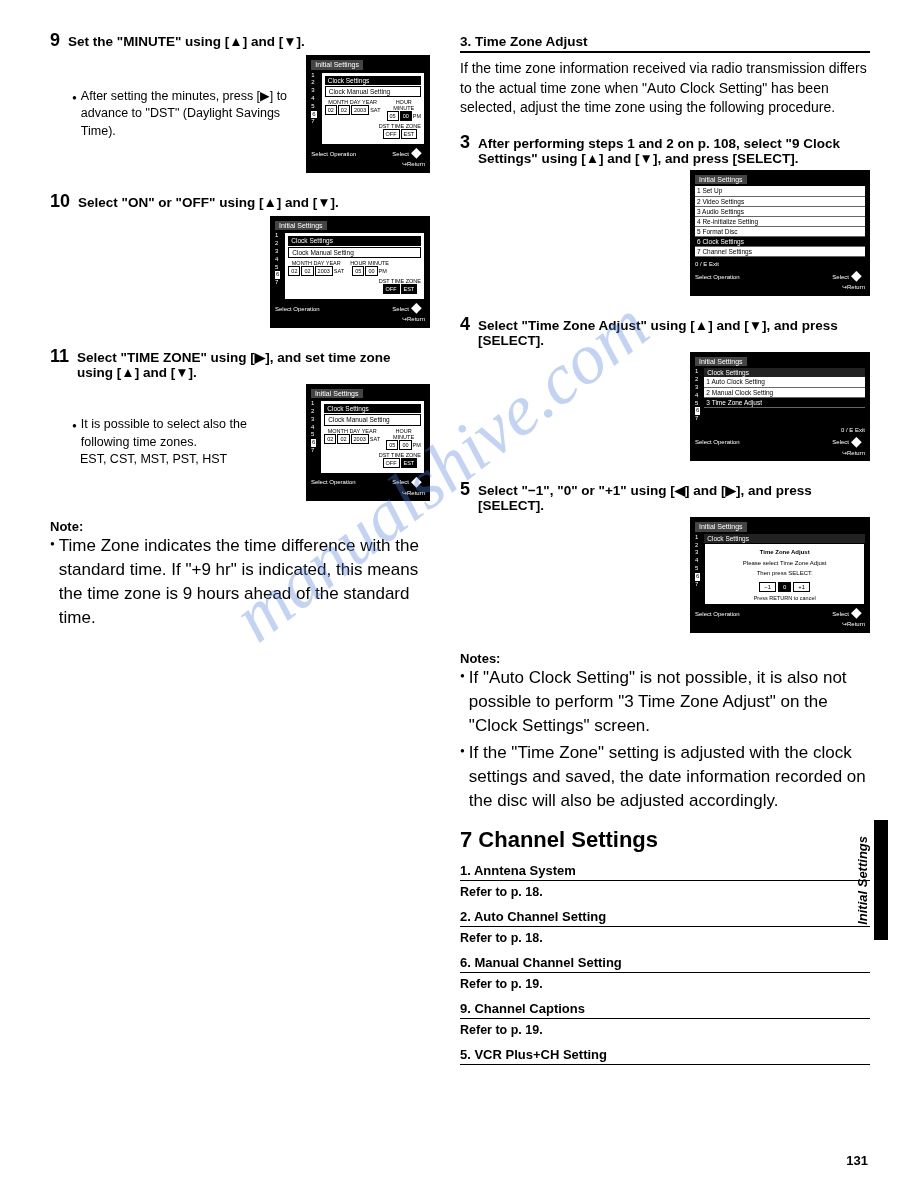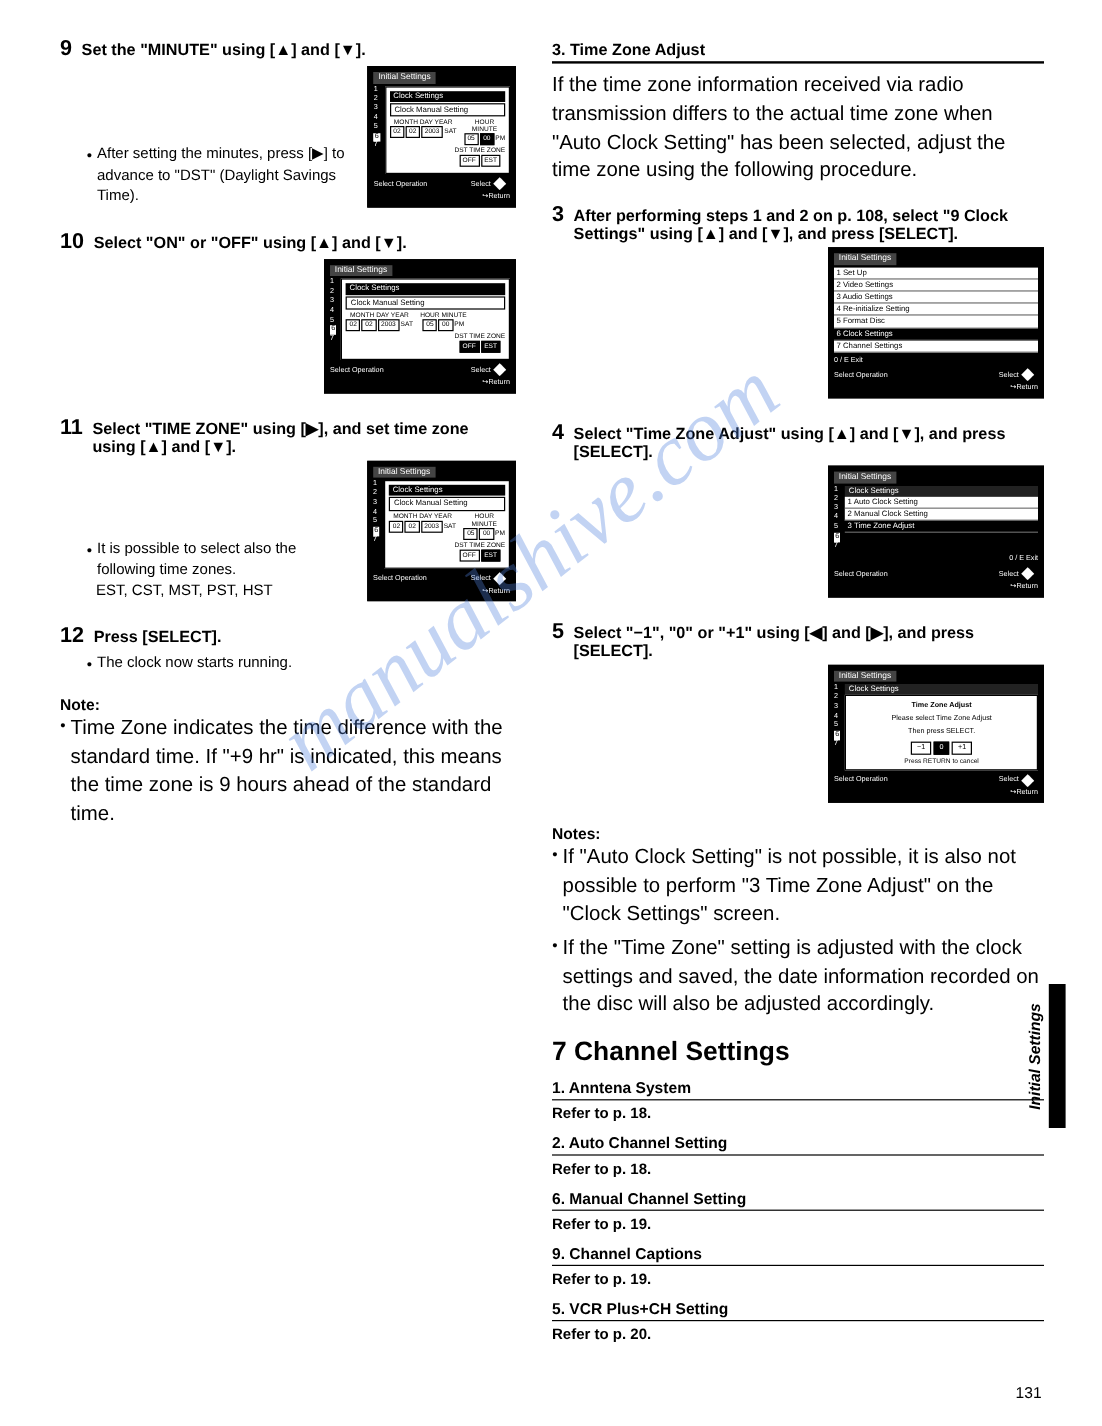--- a/index.html
+++ b/index.html
@@ -18,21 +18,21 @@
   .col-left { max-width: 380px; }
   .col-right { max-width: 410px; }
 
   .step { margin-bottom: 18px; }
   .step-head { display: flex; align-items: baseline; gap: 8px; margin-bottom: 4px; }
   .step-num { font-size: 18px; font-weight: bold; }
   .step-title { font-weight: bold; font-size: 13.5px; }
   .step-body { margin-left: 22px; font-size: 12.5px; line-height: 1.4; }
   .bullet { display: flex; gap: 4px; }
   .bullet::before { content: "●"; font-size: 8px; margin-top: 4px; }
-  .step-flex { display: flex; gap: 10px; align-items: flex-end; }
+  .step-flex { display: flex; gap: 10px; align-items: center; }
 
   .screenshot {
     background: #000;
     color: #fff;
     font-size: 7px;
     border: 1px solid #000;
     position: relative;
     padding: 4px;
     line-height: 1.1;
   }
@@ -87,21 +87,21 @@
   .side-tab-bar { width: 14px; height: 120px; background:#000; }
   .side-tab-text {
     writing-mode: vertical-rl;
     transform: rotate(180deg);
     font-weight: bold;
     font-style: italic;
     font-size: 13px;
     padding: 0 4px;
   }
 
-  .page-num { position: absolute; bottom: 20px; right: 50px; font-size: 13px; font-weight: normal;}
+  .page-num { position: absolute; bottom: 20px; right: 50px; font-size: 13px; font-weight: bold;}
 
   .menu-list { font-size:6.5px; }
   .menu-list div { border-bottom:1px solid #666; padding:1px 2px; background:#fff; color:#000;}
   .menu-list .mhl { background:#000; color:#fff; }
   .menu-exit { font-size:6px; color:#fff; margin-top:4px;}
 
   .tz-msg { font-size:6px; text-align:center; padding:2px;}
   .tz-boxes { display:flex; gap:2px; justify-content:center; margin:3px 0;}
   .tz-boxes span { border:1px solid #000; padding:1px 4px; font-size:6px;}
   .tz-ret { font-size:5.5px; text-align:center;}
@@ -310,47 +310,36 @@
               <span class="shot-sel">
                 <span>Select</span>
                 <span class="diamond"></span>
               </span>
             </div>
           <div class="shot-return">↪<span>Return</span></div>
         </div>
       </div>
     </div>
 
-    <div class="step">
-      <div class="step-head">
-        <span class="step-num">12</span>
-        <span class="step-title">Press [SELECT].</span>
-      </div>
-      <div class="step-body">
-        <div class="bullet">
-            <span>The clock now starts running.</span>
-          </div>
-      </div>
-    </div>
 
     <div>
       <div class="note-head">Note:</div>
       <div class="note-body">
         <div class="bullet">
             <span>Time Zone indicates the time difference with the standard time. If "+9 hr" is indicated, this means the time zone is 9 hours ahead of the standard time.</span>
           </div>
       </div>
     </div>
 
   </div>
 
   <div class="col col-right">
 
     <div class="section-title">3. Time Zone Adjust</div>
-    <div style="font-size:17px; line-height:1.4; margin-bottom:14px">If the time zone information received via radio transmission differs to the actual time zone when "Auto Clock Setting" has been selected, adjust the time zone using the following procedure.</div>
+    <div style="font-size:14px; line-height:1.4; margin-bottom:14px">If the time zone information received via radio transmission differs to the actual time zone when "Auto Clock Setting" has been selected, adjust the time zone using the following procedure.</div>
 
     <div class="step">
       <div class="step-head">
         <span class="step-num">3</span>
         <span class="step-title">After performing steps 1 and 2 on p. 108, select "9 Clock Settings" using [▲] and [▼], and press [SELECT].</span>
       </div>
       <div style="display:flex;justify-content:flex-end">
       <div class="screenshot" style="width:180px">
         <div class="shot-title">Initial Settings</div>
         <div class="menu-list">
@@ -480,21 +469,20 @@
     <div class="sub-title">2. Auto Channel Setting</div>
     <div class="refer">Refer to p. 18.</div>
 
     <div class="sub-title">6. Manual Channel Setting</div>
     <div class="refer">Refer to p. 19.</div>
 
     <div class="sub-title">9. Channel Captions</div>
     <div class="refer">Refer to p. 19.</div>
 
     <div class="sub-title">5. VCR Plus+CH Setting</div>
-    <div class="refer">Refer to p. 20.</div>
 
   </div>
 </div>
 
 <div class="side-tab">
   <span class="side-tab-text">Initial Settings</span>
   <div class="side-tab-bar"></div>
 </div>
 
 <div class="page-num">131</div>

